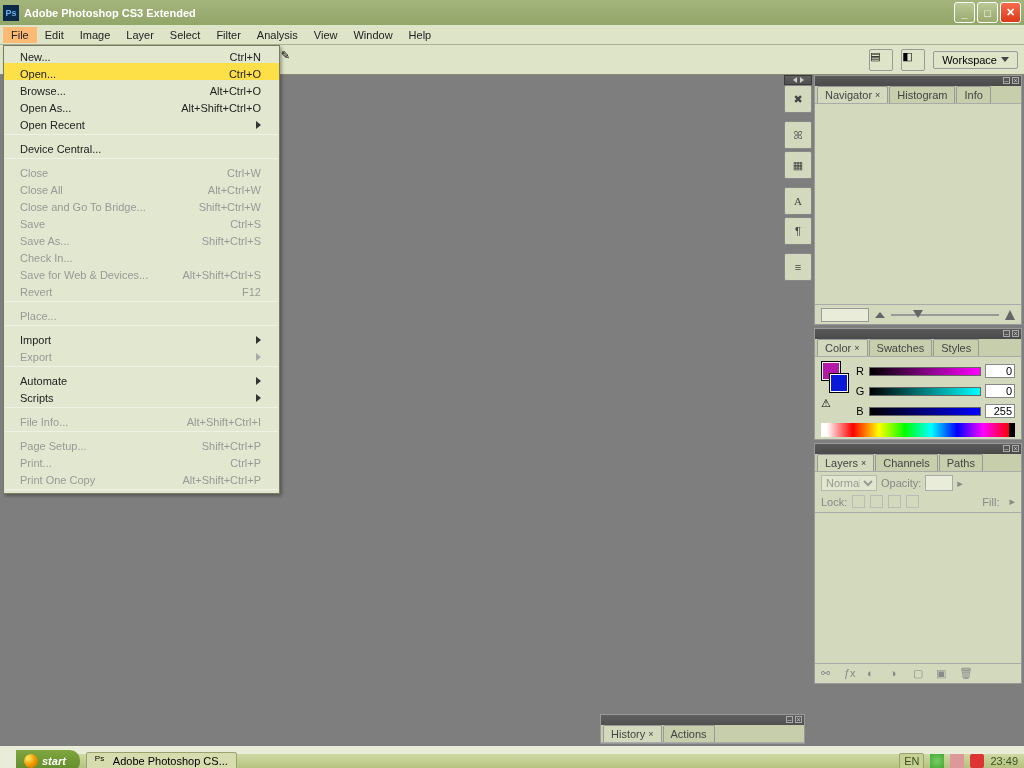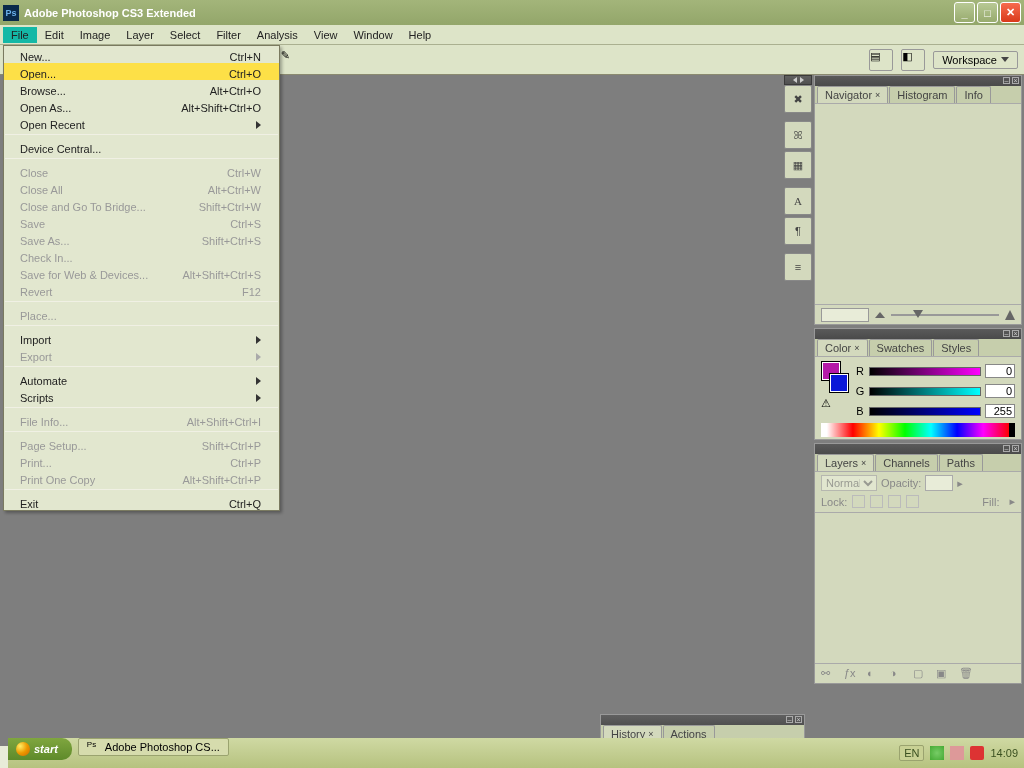--- a/index.html
+++ b/index.html
@@ -9,21 +9,21 @@
 .titlebar { height:25px; background:linear-gradient(#a3b57a,#93a66a); display:flex; align-items:center; padding:0 3px; color:#fff; font-weight:bold; }
 .titlebar .ps { width:16px; height:16px; background:#0a2a4a; color:#6ab0ea; display:flex;align-items:center;justify-content:center; font-size:9px; font-weight:bold; margin-right:5px;}
 .winbtns { margin-left:auto; display:flex; gap:2px;}
 .winbtn { width:21px; height:21px; border:1px solid #fff; border-radius:3px; display:flex;align-items:center;justify-content:center; font-weight:bold;}
 .winmin,.winmax { background:linear-gradient(#b8c995,#98ab6e);}
 .winclose { background:linear-gradient(#f76c4e,#d9391a); }
 
 
 .menubar { height:20px; background:#dde4c8; border-bottom:1px solid #aab090; display:flex; align-items:center; padding:0 3px;}
 .menuitem { padding:2px 8px; color:#222;}
-.menuitem.open { background:#14b8a6; }
+.menuitem.open { background:#fdba74; }
 
 
 .optbar { height:30px; background:#dde4c8; border-bottom:1px solid #8a8a70; display:flex; align-items:center; padding:0 6px; gap:8px;}
 .drop { width:22px; height:18px; background:#c6d0a8; border:1px solid #888; display:flex;align-items:center;justify-content:center;}
 .optlabel { color:#333; }
 .pct { width:40px; height:16px; background:#fff; border:1px solid #888; text-align:center; padding:1px 2px;}
 .arrow { width:0;height:0; border-left:4px solid transparent; border-right:4px solid transparent; border-top:5px solid #444;}
 .playbtn { width:14px;height:14px; background:#8aa35a; border:1px solid #666; display:flex;align-items:center;justify-content:center;}
 .playbtn::after{content:"";width:0;height:0;border-left:5px solid #333;border-top:3px solid transparent;border-bottom:3px solid transparent;}
 .right-opts { margin-left:auto; display:flex; gap:8px; align-items:center;}
@@ -94,21 +94,21 @@
 .lockrow .ic{width:13px;height:13px;border:1px solid #bbb;}
 .layerlist { height:150px; background:#d3d9bd;}
 .layerfoot { height:20px; border-top:1px solid #aaa; display:flex; align-items:center; gap:9px; padding:0 6px; color:#888;}
 .layerfoot .fi{width:14px;height:14px;}
 
 
 .smallpanel { position:absolute; bottom:24px; left:600px; width:205px; }
 .smallpanel .pminbar{background:linear-gradient(#606060,#505050);}
 
 
-.taskbar { position:absolute; left:8px; right:0; bottom:0; height:30px; background:linear-gradient(#cfd9a3,#b6c27f); display:flex; }
+.taskbar { position:absolute; left:16px; right:0; bottom:0; height:14px; background:linear-gradient(#cfd9a3,#b6c27f); display:flex; align-items:center;}
 .start { height:22px; padding:0 14px 0 8px; background:linear-gradient(#7fa63f,#5e8a2a); color:#fff; font-weight:bold; font-style:italic; display:flex;align-items:center; gap:4px; border-radius:0 10px 10px 0;}
 .startorb{width:14px;height:14px;border-radius:50%;background:radial-gradient(circle at 30% 30%,#fe6,#e90,#c60);}
 .task { margin-left:6px; height:18px; padding:0 8px; background:#d6dcad; border:1px solid #9aa36f; border-radius:2px; display:flex;align-items:center;gap:4px;}
 .tray { margin-left:auto; display:flex; align-items:center; gap:6px; padding:0 6px;}
 .tray .ti{width:14px;height:14px;}
 .lang{background:#c8d194;padding:1px 4px;border:1px solid #9aa36f;border-radius:2px;color:#3a5020;}
 .clock{color:#3a5020;}
 </style>
 </head>
 <body>
@@ -251,24 +251,20 @@
     </div>
     <div class="ditem disabled">
       <span>Print...</span>
       <span class="shortcut">Ctrl+P</span>
     </div>
     <div class="ditem disabled">
       <span>Print One Copy</span>
       <span class="shortcut">Alt+Shift+Ctrl+P</span>
     </div>
     <div class="dsep"></div>
-    <div class="ditem">
-      <span>Exit</span>
-      <span class="shortcut">Ctrl+Q</span>
-    </div>
   </div>
 
 <div class="dockhdr">
     <span class="l"></span>
     <span class="r"></span>
   </div>
 <div class="dockcol" id="dockcol">
     <div class="dockbtn">✖</div>
     <div class="dockgap"></div>
     <div class="dockbtn">ꕤ</div>
@@ -432,15 +428,15 @@
     </div>
   <div class="task">
     <div class="ps" style="width:14px;height:14px;font-size:8px">Ps</div>
     <span>Adobe Photoshop CS...</span>
   </div>
   <div class="tray">
     <span class="lang">EN</span>
     <div class="ti" style="background:radial-gradient(circle,#7c6,#4a3)"></div>
     <div class="ti" style="background:#d99"></div>
     <div class="ti" style="background:#d33;border-radius:2px"></div>
-    <span class="clock">14:09</span>
+    <span class="clock">23:49</span>
   </div>
 </div>
 
 </body></html>

